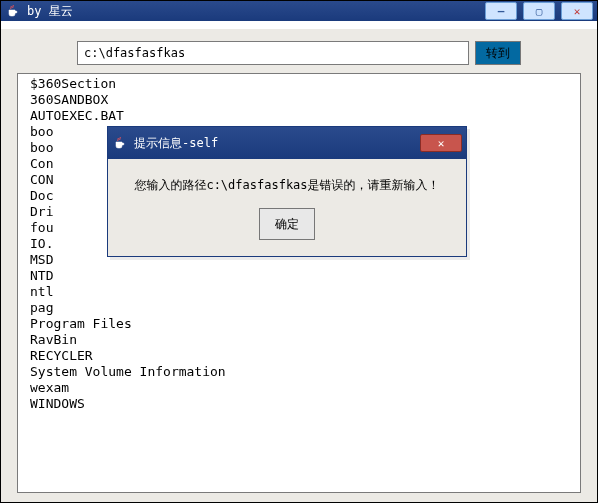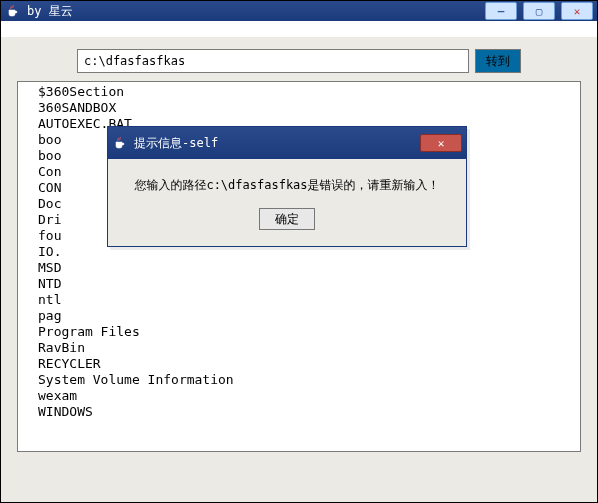--- a/index.html
+++ b/index.html
@@ -42,21 +42,20 @@
     color: #335a99;
     font-size: 11px;
     font-weight: bold;
   }
   .win-btn.close { color: #c03838; }
   .content {
     position: absolute;
     top: 28px; left: 0; right: 0; bottom: 0;
     background: #eceae5;
     padding: 8px 16px;
-    margin-top: 8px;
   }
   .row-input {
     display: flex;
     gap: 6px;
     margin: 4px 60px 8px 60px;
     align-items: center;
   }
   .path-input {
     flex: 1;
     height: 24px;
@@ -70,22 +69,22 @@
     width: 46px; height: 24px;
     border: 1px solid #777;
     background: #0369a1;
     font-family: inherit;
     font-size: 12px;
   }
   .list-area {
     margin: 0 0 0 0;
     border: 1px solid #7a7a7a;
     background: #fff;
-    height: 371px;
-    padding: 2px 20px;
+    height: 420px;
+    padding: 2px 12px;
     font-family: "SimSun", monospace;
     font-size: 13px;
     line-height: 16px;
     white-space: pre;
     overflow: hidden;
   }
   .dialog {
     position: absolute;
     left: 106px; top: 125px;
     width: 360px;
@@ -116,21 +115,21 @@
   }
   .dlg-body {
     padding: 18px 12px 16px;
     text-align: center;
   }
   .dlg-msg {
     font-size: 12px;
     margin-bottom: 14px;
   }
   .dlg-ok {
-    width: 56px; height: 22px;
+    width: 56px; height: 32px;
     border: 1px solid #777;
     background: #e8e8e8;
     font-family: inherit;
     font-size: 12px;
   }
 </style>
 </head>
 <body>
 
 <div class="titlebar">

